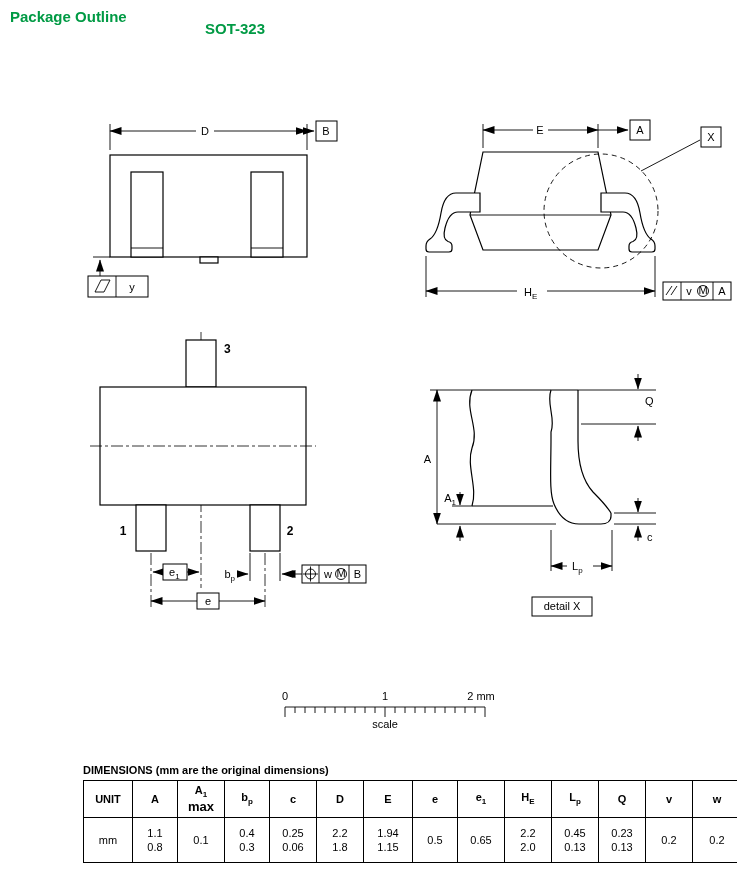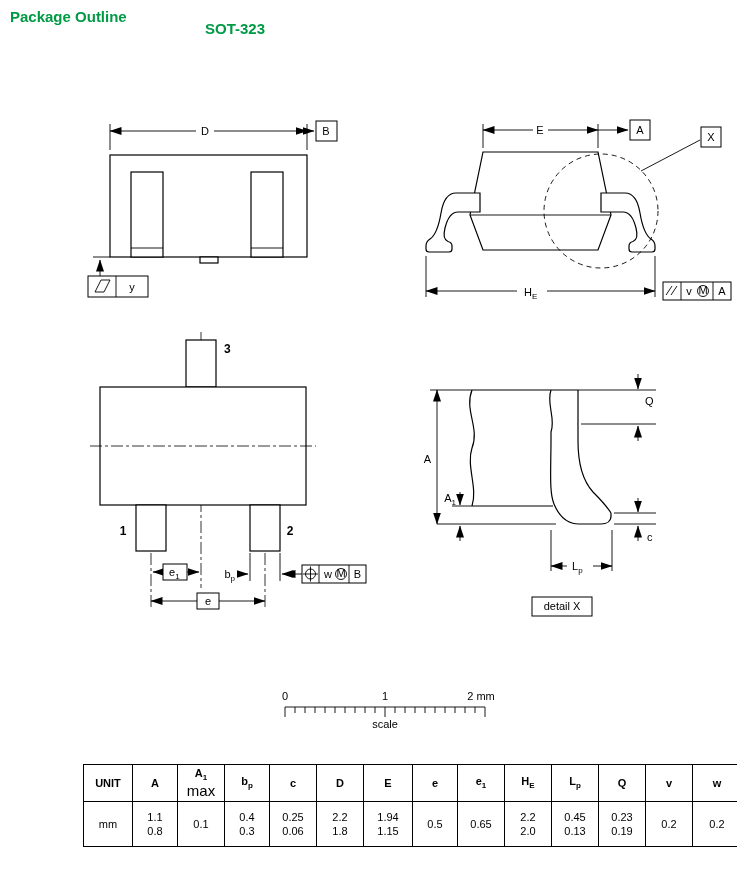--- a/index.html
+++ b/index.html
@@ -21,21 +21,21 @@
   .frame{stroke:#000;stroke-width:1;fill:#fff;}
   .gap{fill:#fff;stroke:none;}
   .tbl-wrap{position:absolute;left:83px;top:764px;width:575px;}
   .tbl-title{font-size:11px;font-weight:bold;margin:0 0 4px 0;}
   table{border-collapse:collapse;width:572px;table-layout:fixed;}
   table,th,td{border:1px solid #000;}
   table{border-width:1.5px;}
   th{font-size:11px;font-weight:bold;height:34px;padding:1px 2px;text-align:center;vertical-align:middle;}
   td{font-size:11px;height:42px;padding:1px 2px;text-align:center;vertical-align:middle;white-space:pre-line;line-height:1.3;}
   sub{font-size:8px;}
-  .th-line2{font-weight:normal;font-size:15px;}
+  .th-line2{font-weight:bold;font-size:13px;}
 </style>
 </head>
 <body>
 
 <div class="doc-title">Package Outline</div>
 <div class="pkg-name">SOT-323</div>
 
 <svg width="737" height="760" viewBox="0 0 737 760">
   <defs>
     <marker id="arr" markerWidth="13" markerHeight="9" refX="11.5" refY="4" orient="auto-start-reverse" markerUnits="userSpaceOnUse">
@@ -196,20 +196,21 @@
     <line class="thin" x1="285" y1="707" x2="485" y2="707"></line>
     <path class="thin" d="M285 707V717 M295 707V713 M305 707V713 M315 707V713 M325 707V713 M335 707V713 M345 707V713 M355 707V713 M365 707V713 M375 707V713 M385 707V717 M395 707V713 M405 707V713 M415 707V713 M425 707V713 M435 707V713 M445 707V713 M455 707V713 M465 707V713 M475 707V713 M485 707V717"></path>
     <text x="285" y="700" text-anchor="middle">0</text>
     <text x="385" y="700" text-anchor="middle">1</text>
     <text x="481" y="700" text-anchor="middle">2 mm</text>
     <text x="385" y="728" text-anchor="middle">scale</text>
   </g>
 </svg>
 
 <div class="tbl-wrap">
+  <div class="tbl-title">DIMENSIONS (mm are the original dimensions)</div>
   <table>
     <tbody>
         <tr>
       <th style="width:44px"><span>UNIT</span></th>
       <th style="width:40px"><span>A</span></th>
       <th style="width:42px"><span>A</span><sub>1</sub><div class="th-line2">max</div></th>
       <th style="width:40px"><span>b</span><sub>p</sub></th>
       <th style="width:42px"><span>c</span></th>
       <th style="width:42px"><span>D</span></th>
       <th style="width:44px"><span>E</span></th>
@@ -234,19 +235,19 @@
 1.8</td>
       <td>1.94
 1.15</td>
       <td>0.5</td>
       <td>0.65</td>
       <td>2.2
 2.0</td>
       <td>0.45
 0.13</td>
       <td>0.23
-0.19</td>
+0.13</td>
       <td>0.2</td>
       <td>0.2</td>
     </tr>
   </tbody>
     </table>
 </div>
 
 </body></html>

